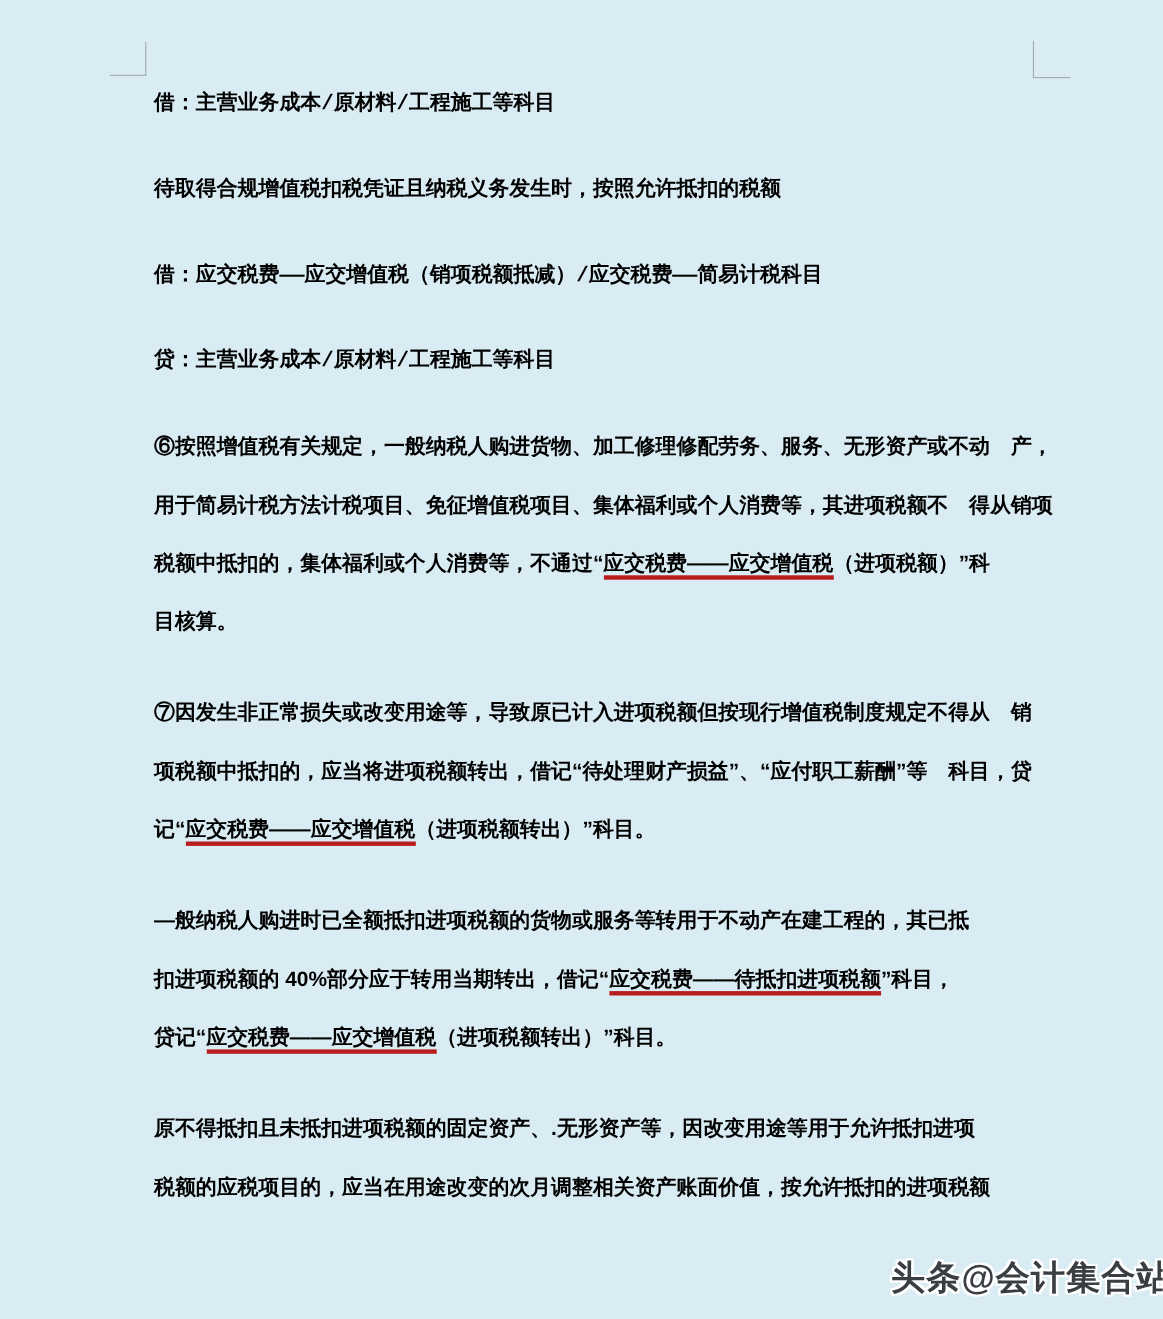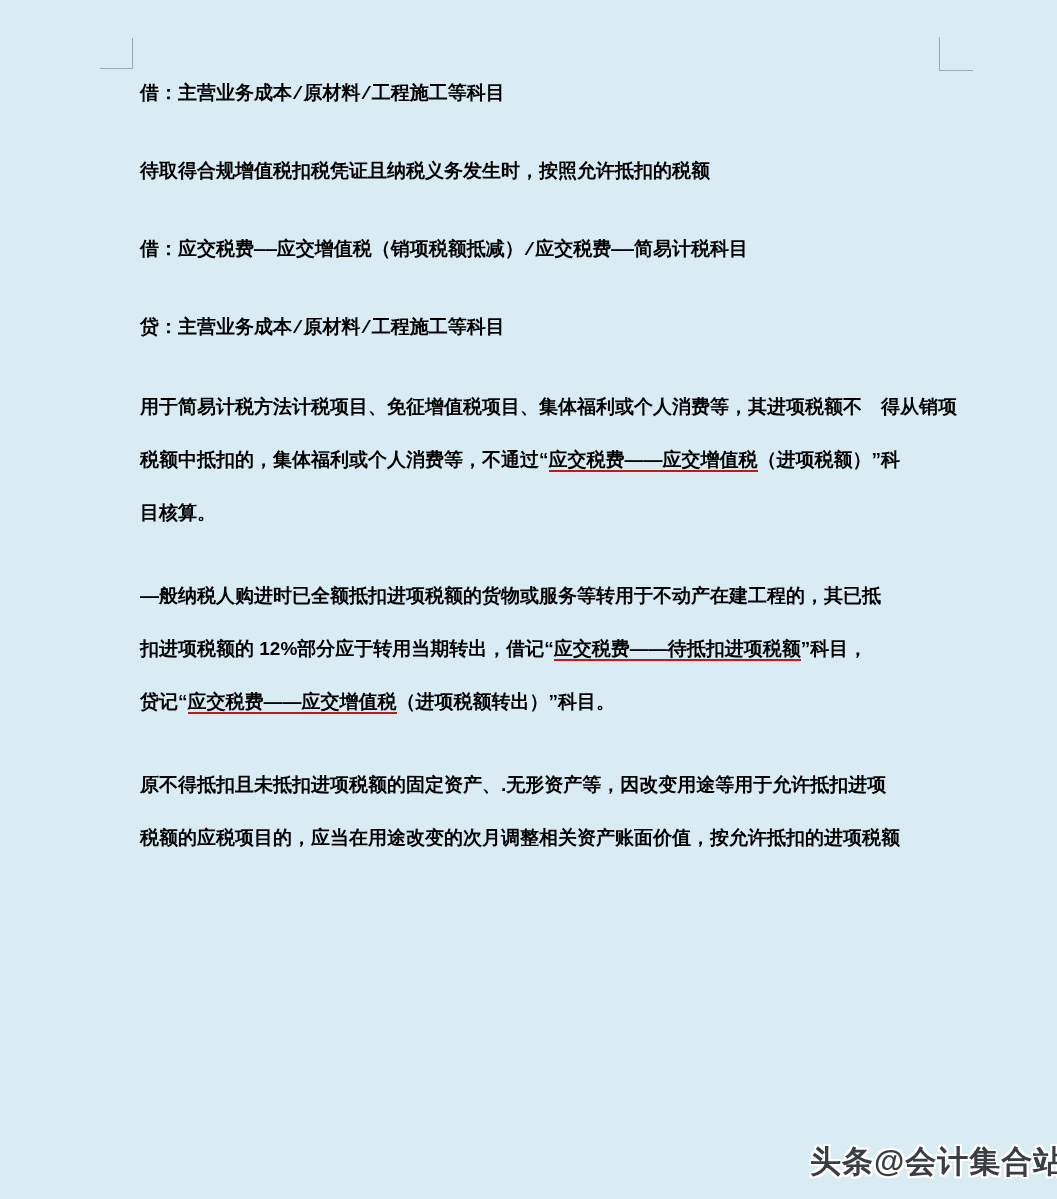--- a/index.html
+++ b/index.html
@@ -19,21 +19,21 @@
     color:#000000;
   }
   .para{margin:0 0 30px 0;}
   .para.single{margin:0 0 25px 0;font-family:Liberation Mono, monospace;}
   .line{
     display:block;
     height:53px;
     line-height:53px;
     white-space:nowrap;
   }
-  .u{border-bottom:2px solid #b91c1c;}
+  .u{border-bottom:4px solid #b91c1c;}
   .corner-mark{position:absolute;}
   .corner-left{
     left:100px; top:38px; width:32px; height:30px;
     border-right:1px solid #a0aab0;
     border-bottom:1px solid #a0aab0;
   }
   .corner-right{
     left:939px; top:37px; width:33px; height:33px;
     border-left:1px solid #a0aab0;
     border-bottom:1px solid #a0aab0;
@@ -72,29 +72,35 @@
 
   <p class="para single">
     <span class="line"><span>借：应交税费——应交增值税（销项税额抵减）/应交税费——简易计税科目</span></span>
   </p>
 
   <p class="para single">
     <span class="line"><span>贷：主营业务成本/原材料/工程施工等科目</span></span>
   </p>
 
   <p class="para">
+    <span class="line"><span>⑥按照增值税有关规定，一般纳税人购进货物、加工修理修配劳务、服务、无形资产或不动　产，</span></span>
     <span class="line"><span>用于简易计税方法计税项目、免征增值税项目、集体福利或个人消费等，其进项税额不　得从销项</span></span>
     <span class="line"><span>税额中抵扣的，集体福利或个人消费等，不通过“</span><span class="u">应交税费——应交增值税</span><span>（进项税额）”科</span></span>
     <span class="line"><span>目核算。</span></span>
   </p>
 
+  <p class="para">
+    <span class="line"><span>⑦因发生非正常损失或改变用途等，导致原已计入进项税额但按现行增值税制度规定不得从　销</span></span>
+    <span class="line"><span>项税额中抵扣的，应当将进项税额转出，借记“待处理财产损益”、“应付职工薪酬”等　科目，贷</span></span>
+    <span class="line"><span>记“</span><span class="u">应交税费——应交增值税</span><span>（进项税额转出）”科目。</span></span>
+  </p>
 
   <p class="para">
     <span class="line"><span>—般纳税人购进时已全额抵扣进项税额的货物或服务等转用于不动产在建工程的，其已抵</span></span>
-    <span class="line"><span>扣进项税额的 12%部分应于转用当期转出，借记“</span><span class="u">应交税费——待抵扣进项税额</span><span>”科目，</span></span>
+    <span class="line"><span>扣进项税额的 40%部分应于转用当期转出，借记“</span><span class="u">应交税费——待抵扣进项税额</span><span>”科目，</span></span>
     <span class="line"><span>贷记“</span><span class="u">应交税费——应交增值税</span><span>（进项税额转出）”科目。</span></span>
   </p>
 
   <p class="para">
     <span class="line"><span>原不得抵扣且未抵扣进项税额的固定资产、.无形资产等，因改变用途等用于允许抵扣进项</span></span>
     <span class="line"><span>税额的应税项目的，应当在用途改变的次月调整相关资产账面价值，按允许抵扣的进项税额</span></span>
   </p>
 
 </div>
 

